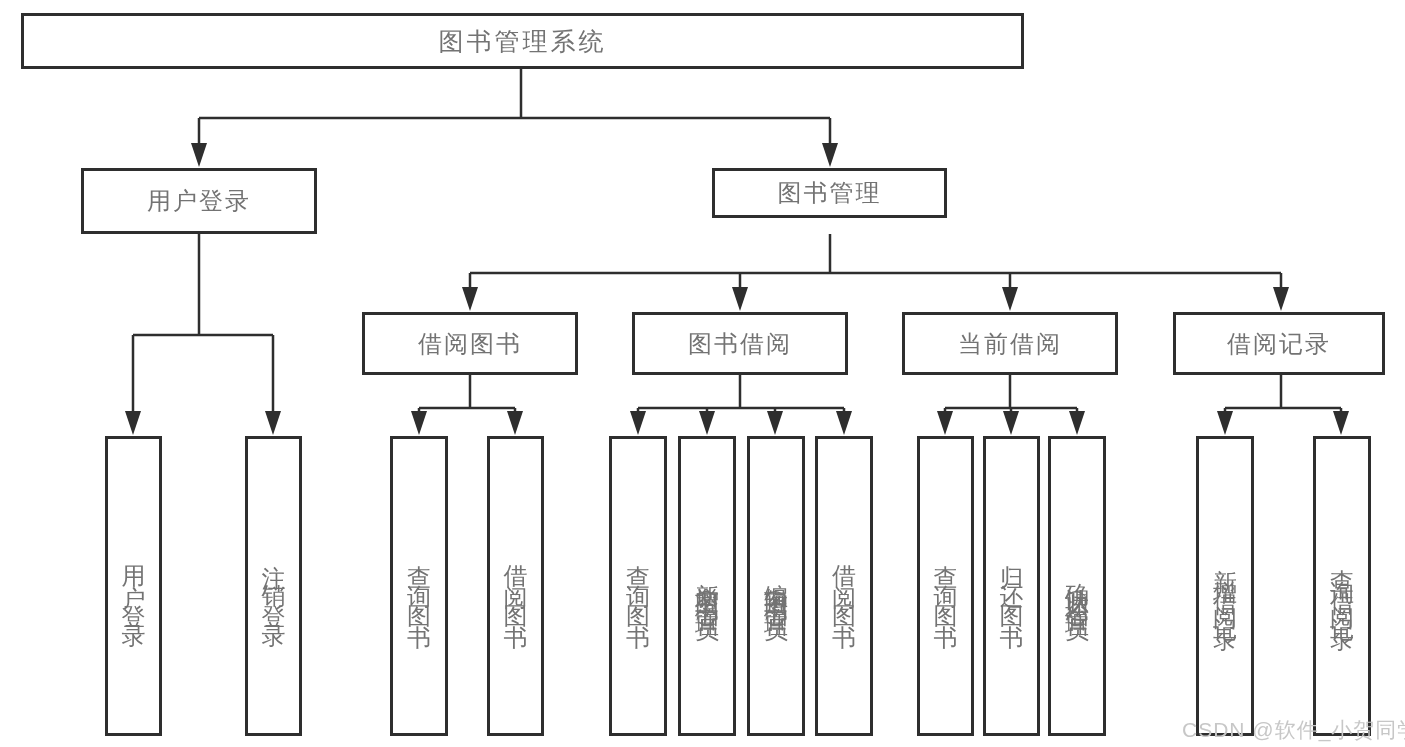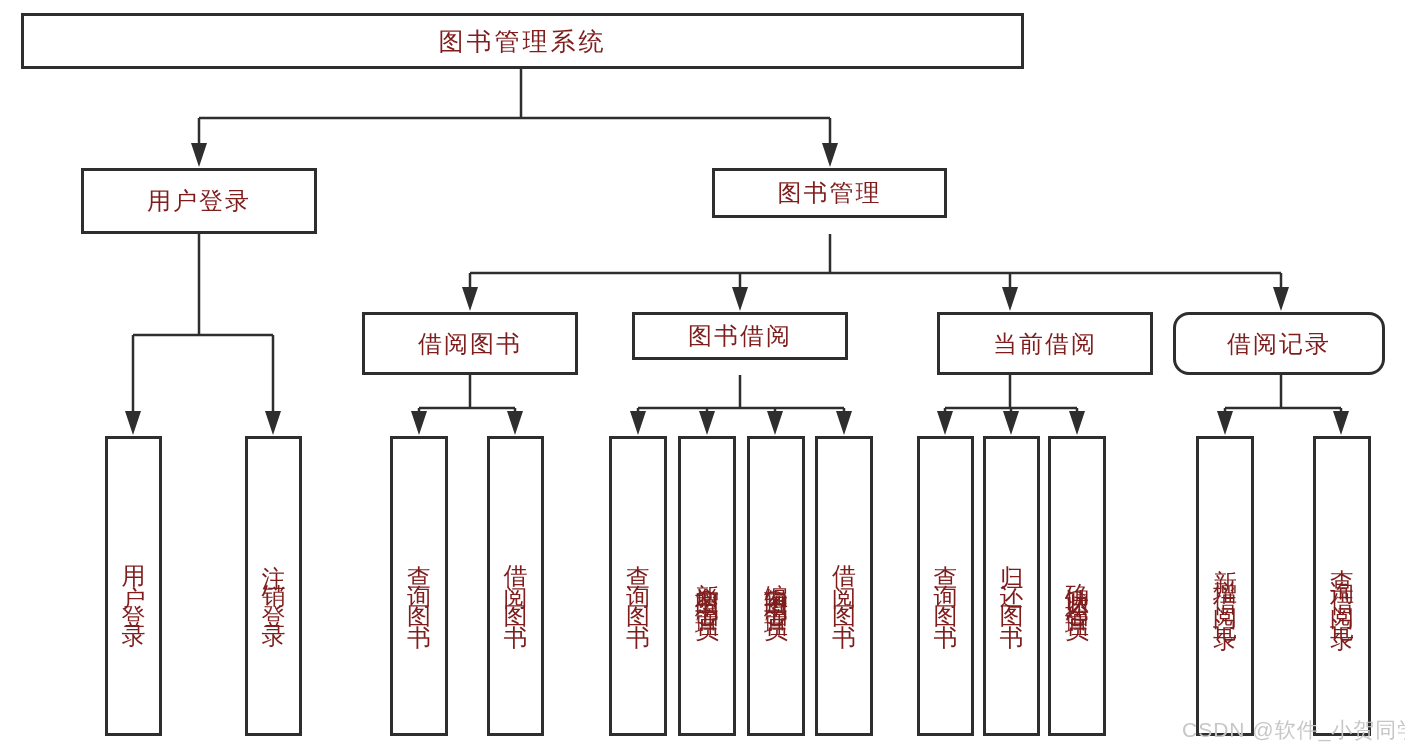--- a/index.html
+++ b/index.html
@@ -10,21 +10,21 @@
     font-family:"Liberation Sans","DejaVu Sans",sans-serif;
     overflow:hidden;
   }
   #wires{position:absolute;left:0;top:0;z-index:1;}
   .box{
     position:absolute;
     border:3px solid #2e2e2e;
     background:#ffffff;
     box-sizing:border-box;
     display:flex;align-items:center;justify-content:center;
-    color:#7f1d1d;
+    color:#737373;
     z-index:2;
   }
   .box .lbl{white-space:nowrap;}
   .h .lbl{font-size:24px;letter-spacing:2px;}
   .title .lbl{font-size:25px;letter-spacing:3px;}
   .v .lbl{
     writing-mode:vertical-rl;
     text-orientation:mixed;
     font-size:24px;
     line-height:1;
@@ -106,27 +106,27 @@
   <div class="box h" style="left:81px;top:168px;width:236px;height:66px;">
     <span class="lbl">用户登录</span>
   </div>
   <div class="box h" style="left:712px;top:168px;width:235px;height:50px;">
     <span class="lbl">图书管理</span>
   </div>
 
   <div class="box h" style="left:362px;top:312px;width:216px;height:63px;">
     <span class="lbl">借阅图书</span>
   </div>
-  <div class="box h" style="left:632px;top:312px;width:216px;height:48px;">
+  <div class="box h" style="left:632px;top:312px;width:216px;height:63px;">
     <span class="lbl">图书借阅</span>
   </div>
-  <div class="box h" style="left:902px;top:312px;width:216px;height:63px;margin-left:35px;">
+  <div class="box h" style="left:902px;top:312px;width:216px;height:63px;">
     <span class="lbl">当前借阅</span>
   </div>
-  <div class="box h" style="left:1173px;top:312px;width:212px;height:63px;border-radius:16px;">
+  <div class="box h" style="left:1173px;top:312px;width:212px;height:63px;">
     <span class="lbl">借阅记录</span>
   </div>
 
   <div class="box v v4" style="left:105px;top:436px;width:57px;height:300px;">
     <span class="lbl">用户登录</span>
   </div>
   <div class="box v v4" style="left:245px;top:436px;width:57px;height:300px;">
     <span class="lbl">注销登录</span>
   </div>
 

